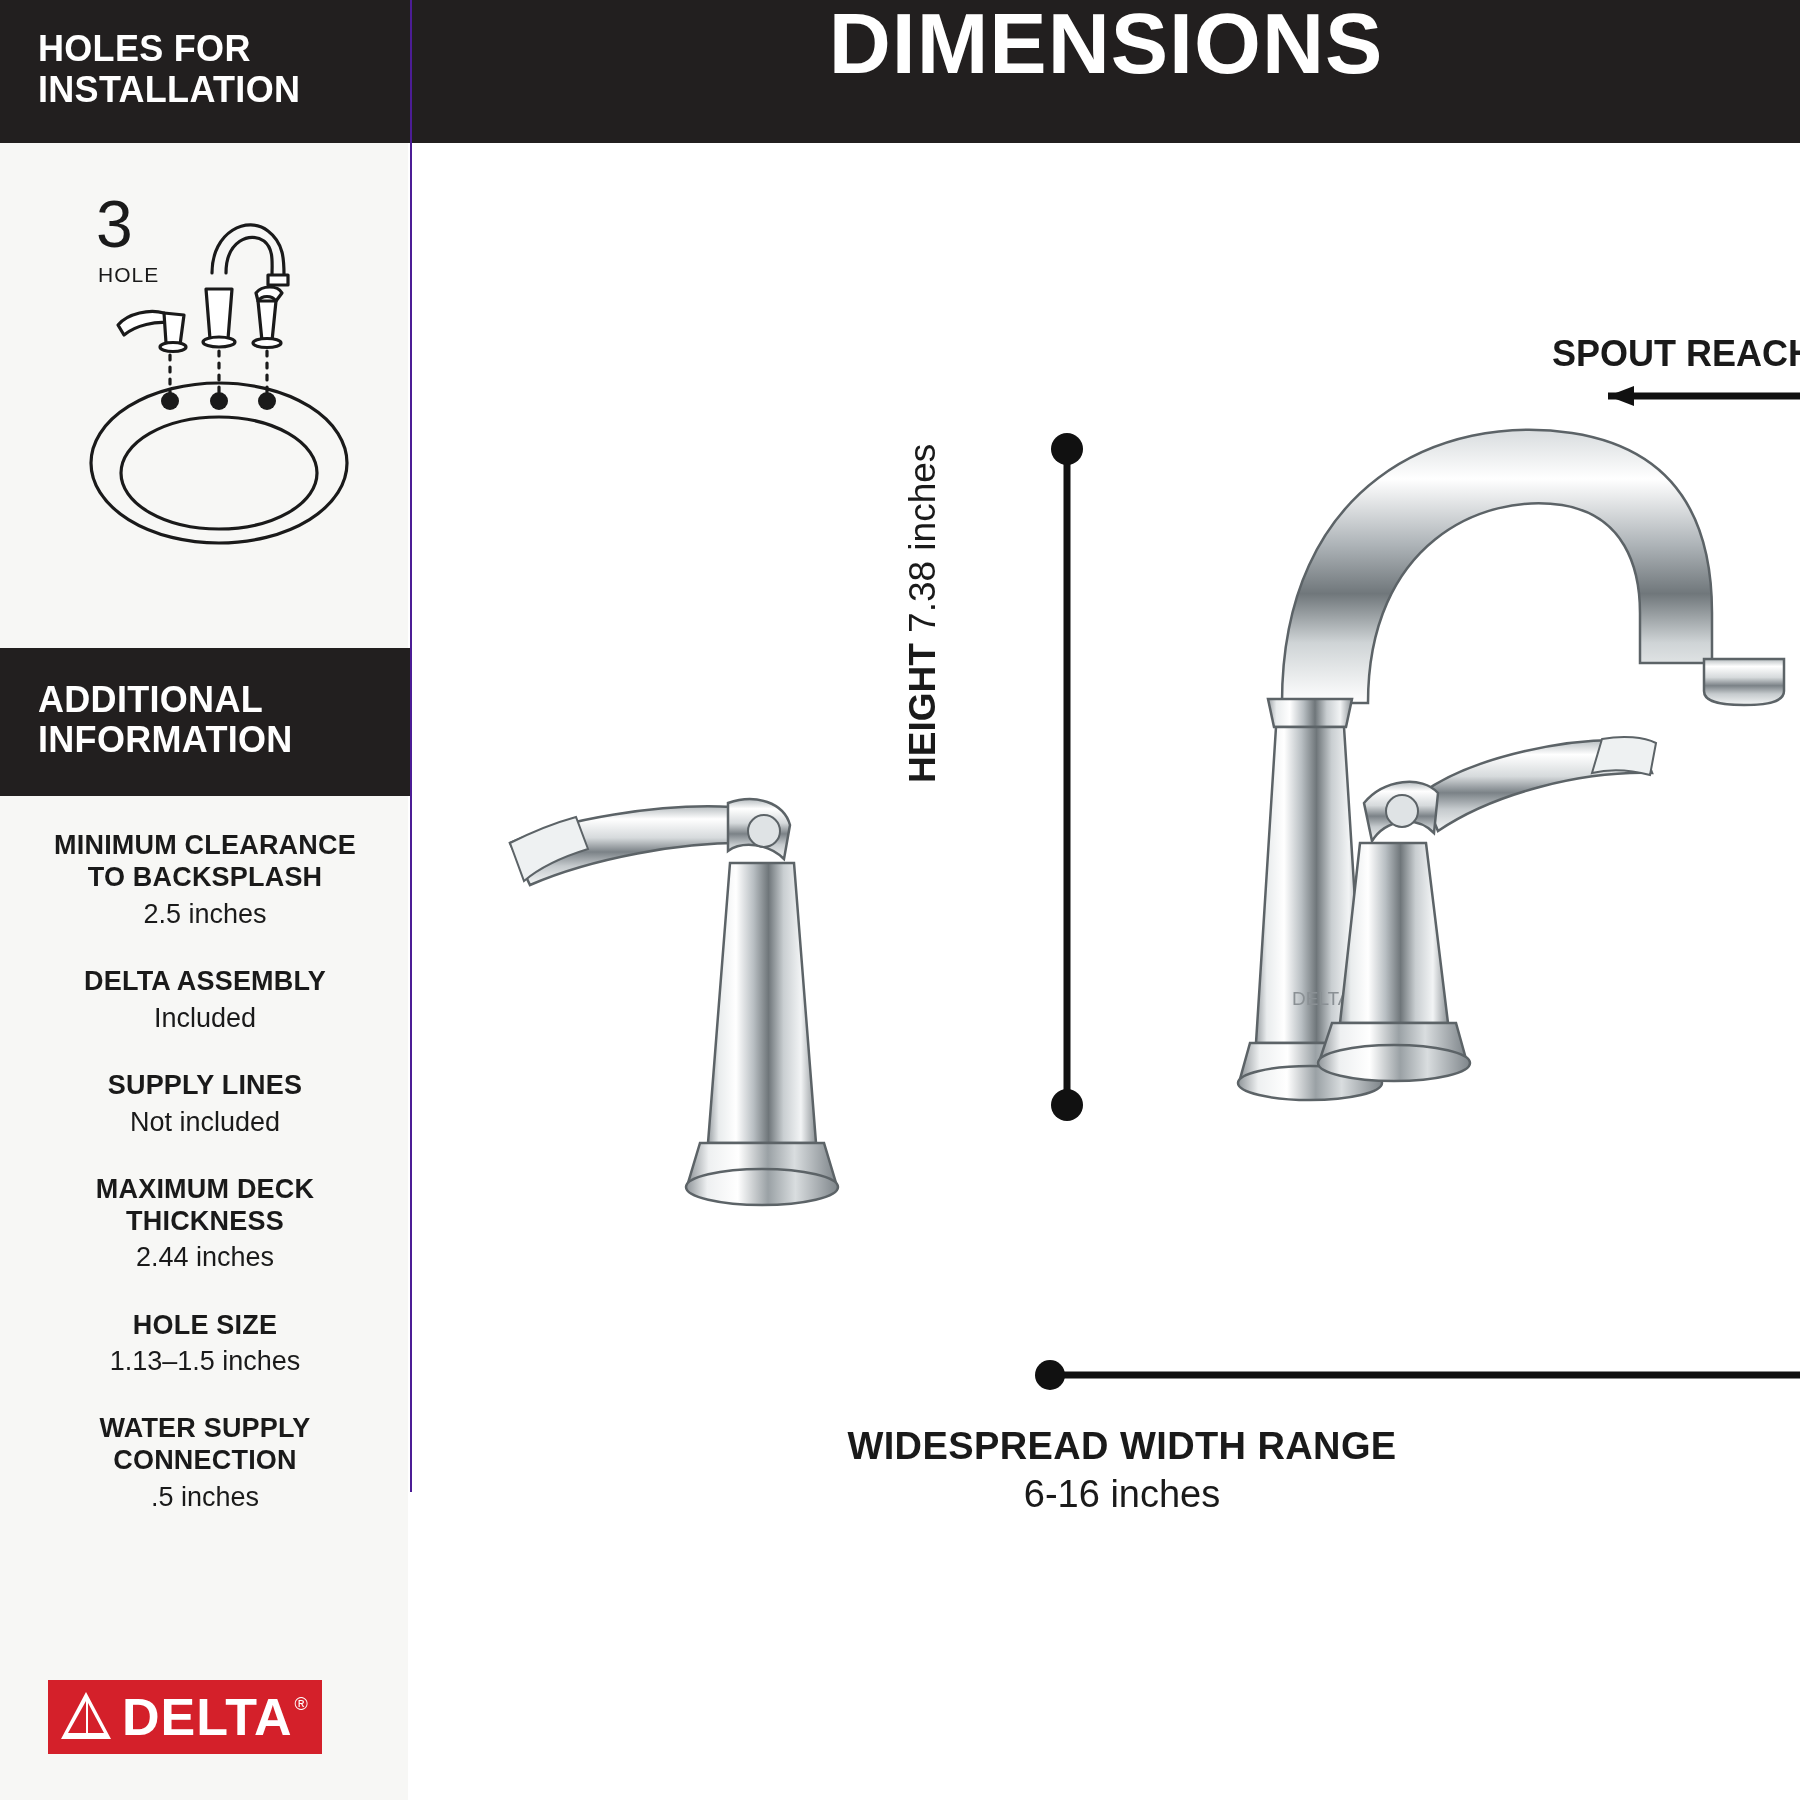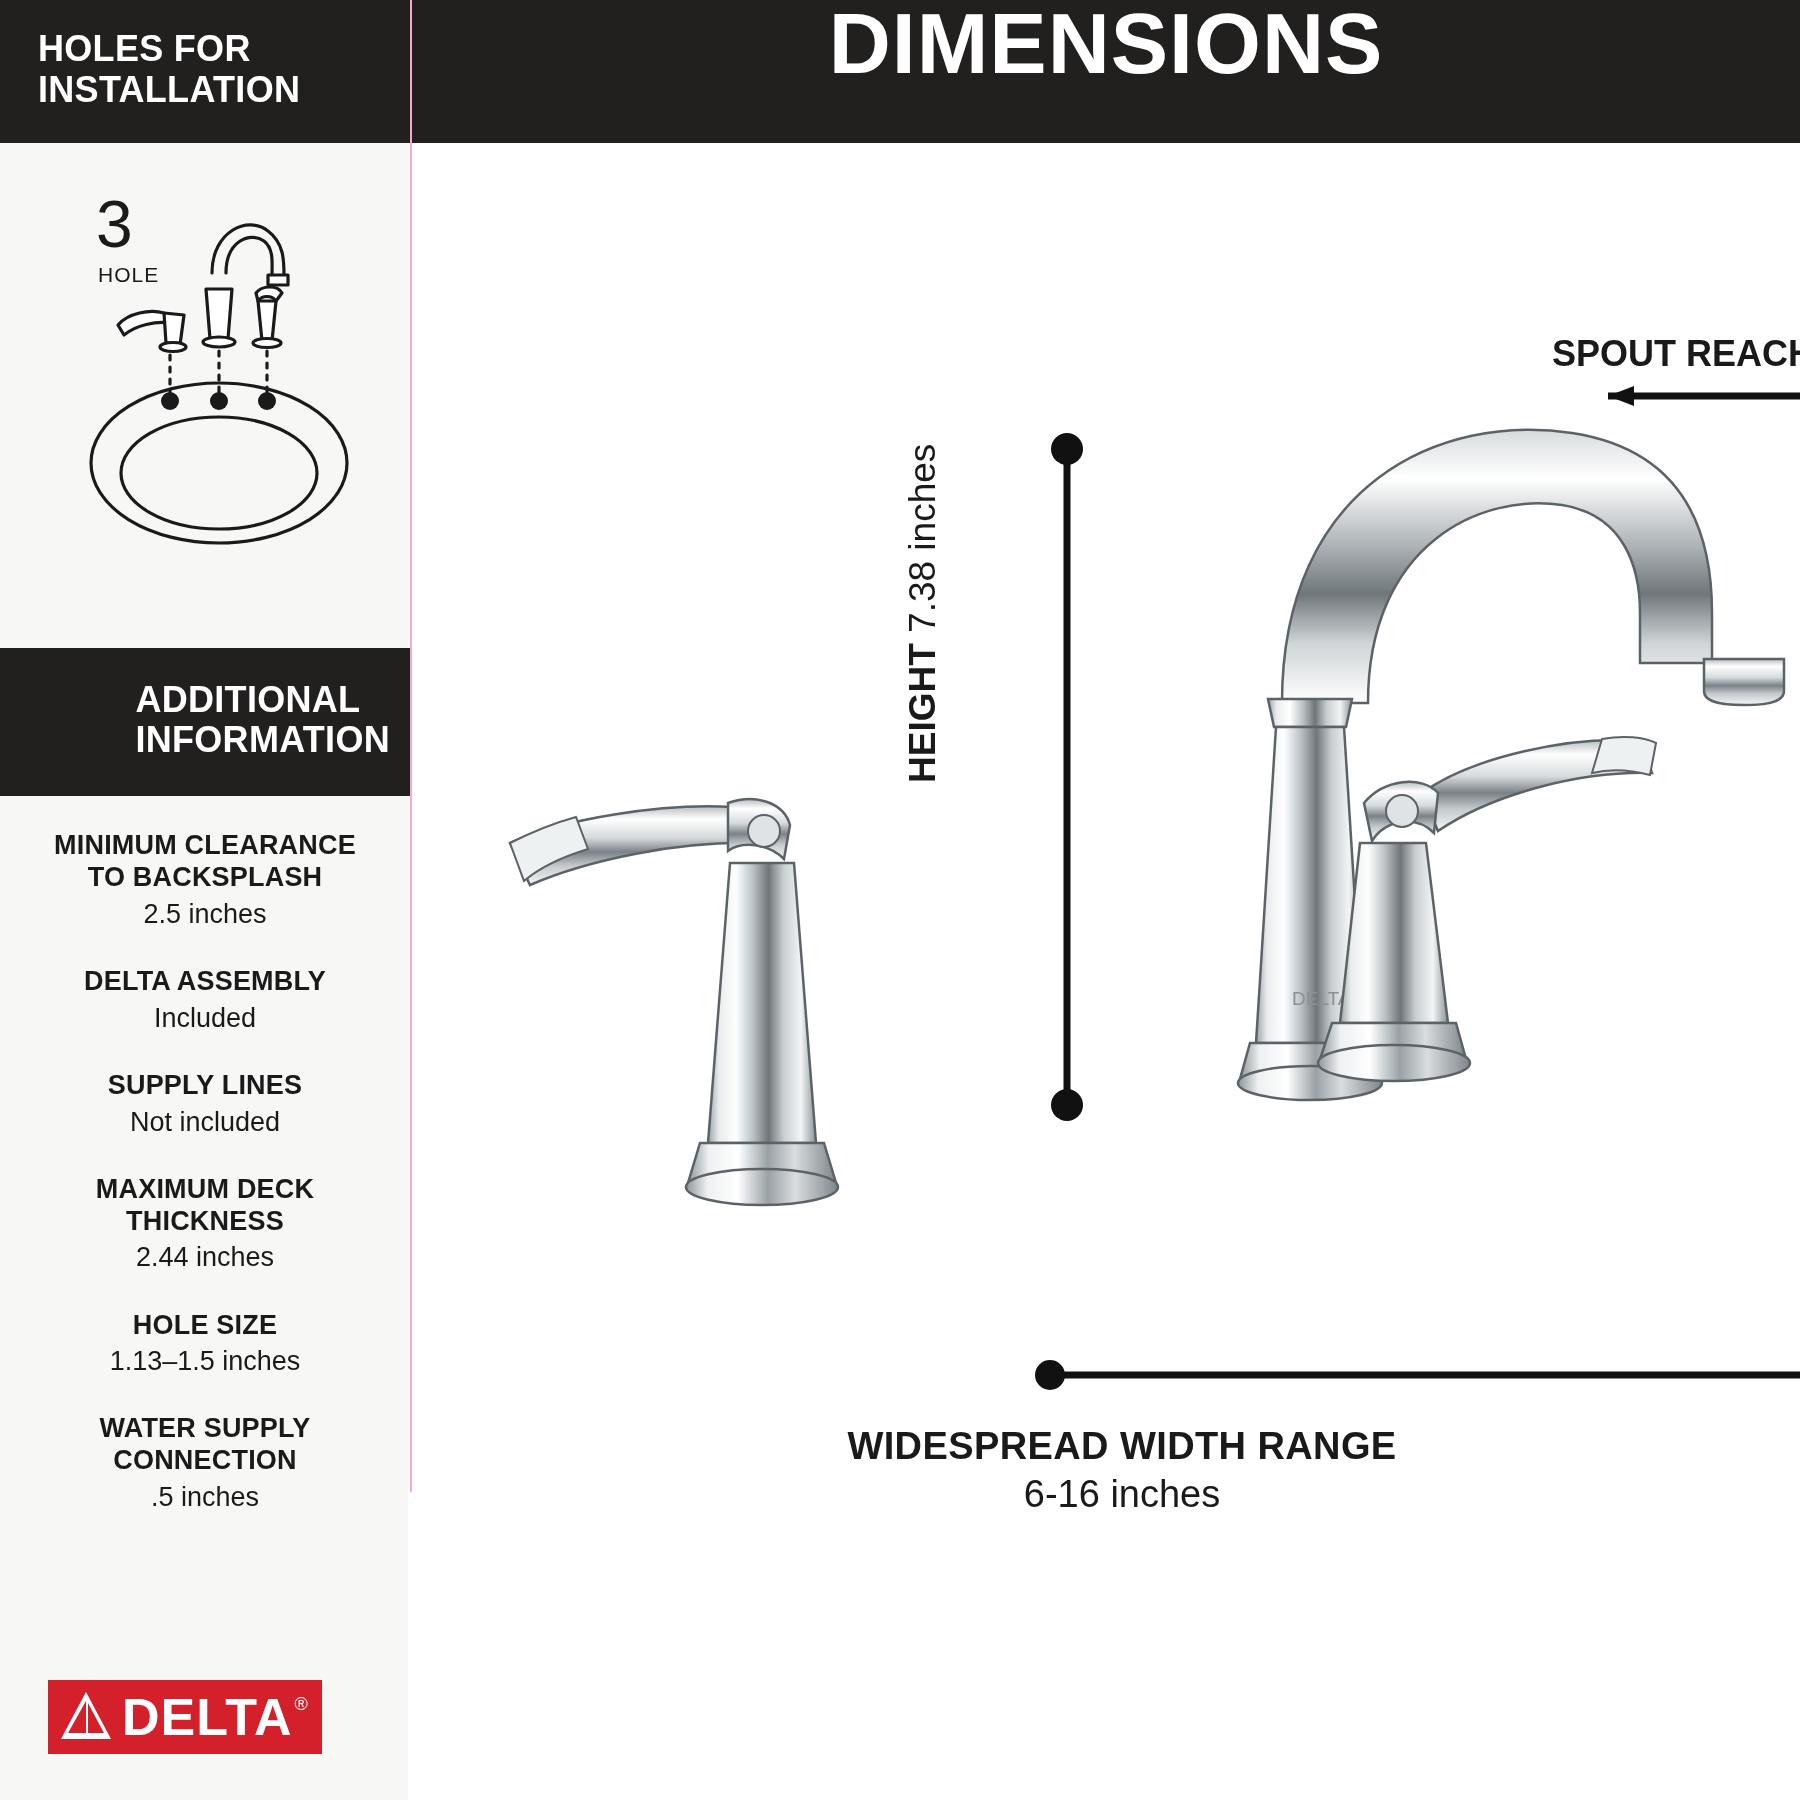--- a/index.html
+++ b/index.html
@@ -5,21 +5,21 @@
   * { box-sizing: border-box; margin: 0; padding: 0; }
   html, body {
     width: 1800px; height: 1800px;
     background: #ffffff;
     font-family: "Liberation Sans", sans-serif;
     overflow: hidden;
   }
   #page {
     position: relative;
     width: 1800px; height: 1492px;
-    background: #f9a8d4;
+    background: #4c1d95;
   }
 
   
   .left-col {
     position: absolute;
     left: 0; top: 0;
     width: 410px; height: 1800px;
     background: #f7f7f5;
     border-right: 2px solid #ffffff;
   }
@@ -32,21 +32,21 @@
     font-weight: bold;
     font-size: 36px;
     line-height: 1.12;
     letter-spacing: 0.3px;
     padding-left: 38px;
     padding-right: 20px;
   }
   .band-title .l2 { display: block; }
 
   .holes-band { position: absolute; left: 0; top: 0; width: 410px; height: 143px; display: flex; align-items: center; }
-  .addl-band  { position: absolute; left: 0; top: 648px; width: 410px; height: 148px; display: flex; align-items: center; justify-content: flex-end; }
+  .addl-band  { position: absolute; left: 0; top: 648px; width: 410px; height: 148px; display: flex; align-items: center; }
 
   
   .holes-art {
     position: absolute;
     left: 0; top: 143px;
     width: 410px; height: 505px;
   }
   .holes-art .num {
     position: absolute;
     left: 96px; top: 48px;

